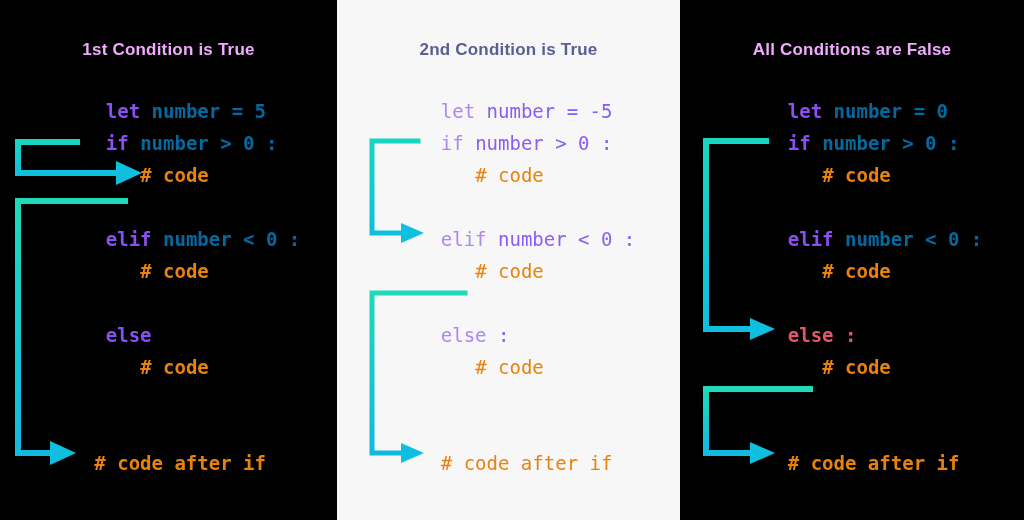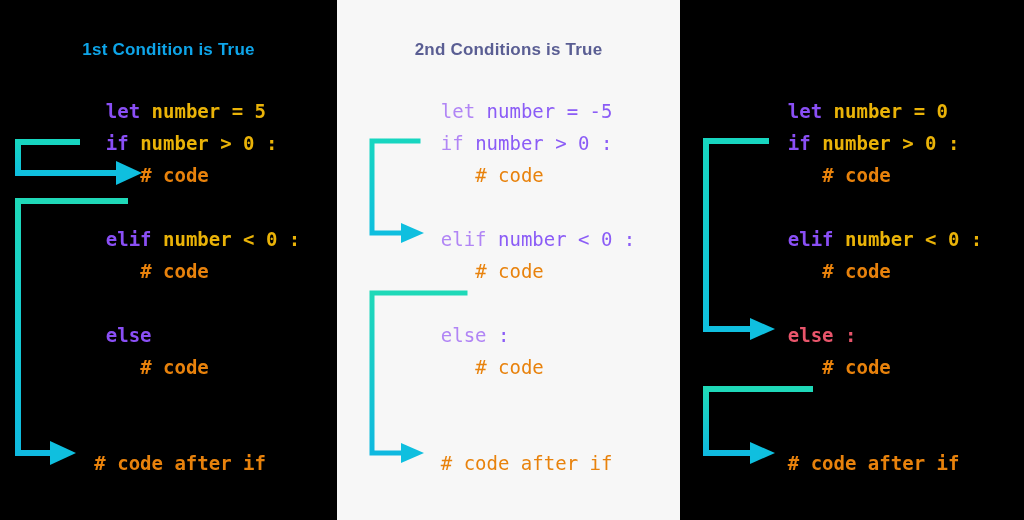--- a/index.html
+++ b/index.html
@@ -31,21 +31,21 @@
     top: 40px;
     left: 0;
     width: 100%;
     text-align: center;
     font-family: "Liberation Sans", sans-serif;
     font-weight: bold;
     font-size: 17px;
     letter-spacing: 0.2px;
     white-space: nowrap;
   }
-  #panel-1 .panel-title, #panel-3 .panel-title { color: #0ea5e9; }
+  #panel-1 .panel-title, #panel-3 .panel-title { color: #f0abfc; }
   #panel-2 .panel-title { color: #5a5e93; }
 
   .code {
     position: absolute;
     left: 0;
     top: 0;
     width: 100%;
     font-family: "DejaVu Sans Mono", "Liberation Mono", monospace;
     font-size: 19px;
     line-height: 32px;
@@ -56,21 +56,21 @@
     white-space: pre;
     height: 32px;
     line-height: 32px;
   }
   
   .dark .line { font-weight: bold; }
   .light .line { font-weight: normal; }
 
   .kw      { color: #8a4ff5; }
   .kw-lite { color: #b185f5; }
-  .plain   { color: #eab308; }
+  .plain   { color: #0369a1; }
   .plain-lite { color: #8b5cf6; }
   .cmt     { color: #e8820c; }
   .cmt-lite{ color: #e8820c; }
   .hl-else { color: #e8556b; }
 
   svg.arrows {
     position: absolute;
     left: 0;
     top: 0;
     width: 100%;
@@ -108,21 +108,21 @@
       <g>
         <path d="M 125 201 L 18 201 L 18 453 L 55 453" fill="none" stroke="url(#g1b)" stroke-width="6" stroke-linecap="square"></path>
         <polygon points="50,441 76,453 50,465" fill="#0fbfdf"></polygon>
       </g>
     </svg>
 
     <div class="code"><div class="line" style="top: 95px; left: 105.8px;"><span class="kw">let</span><span class="plain"> number = 5</span></div><div class="line" style="top: 127px; left: 105.8px;"><span class="kw">if</span><span class="plain"> number &gt; 0 :</span></div><div class="line" style="top: 159px; left: 140.15px;"><span class="cmt"># code</span></div><div class="line" style="top: 223px; left: 105.8px;"><span class="kw">elif</span><span class="plain"> number &lt; 0 :</span></div><div class="line" style="top: 255px; left: 140.15px;"><span class="cmt"># code</span></div><div class="line" style="top: 319px; left: 105.8px;"><span class="kw">else</span></div><div class="line" style="top: 351px; left: 140.15px;"><span class="cmt"># code</span></div><div class="line" style="top: 447px; left: 94.35px;"><span class="cmt"># code after if</span></div></div>
   </div>
 
   <div class="panel light" id="panel-2">
-    <div class="panel-title">2nd Conditions is True</div>
+    <div class="panel-title">2nd Condition is True</div>
 
     <svg class="arrows" viewBox="0 0 343 520">
       <defs>
         <linearGradient id="g2a" x1="0" y1="0" x2="0" y2="1">
           <stop offset="0" stop-color="#17d6c0"></stop>
           <stop offset="1" stop-color="#0fbfdf"></stop>
         </linearGradient>
         <linearGradient id="g2b" x1="0" y1="0" x2="0" y2="1">
           <stop offset="0" stop-color="#1fd9b8"></stop>
           <stop offset="1" stop-color="#0fb9e0"></stop>
@@ -137,20 +137,21 @@
       <g>
         <path d="M 128 293 L 35 293 L 35 453 L 68 453" fill="none" stroke="url(#g2b)" stroke-width="5" stroke-linecap="square"></path>
         <polygon points="64,443 87,453 64,463" fill="#0fbfdf"></polygon>
       </g>
     </svg>
 
     <div class="code"><div class="line" style="top: 95px; left: 103.8px;"><span class="kw-lite">let</span><span class="plain-lite"> number = -5</span></div><div class="line" style="top: 127px; left: 103.8px;"><span class="kw-lite">if</span><span class="plain-lite"> number &gt; 0 :</span></div><div class="line" style="top: 159px; left: 138.15px;"><span class="cmt-lite"># code</span></div><div class="line" style="top: 223px; left: 103.8px;"><span class="kw-lite">elif</span><span class="plain-lite"> number &lt; 0 :</span></div><div class="line" style="top: 255px; left: 138.15px;"><span class="cmt-lite"># code</span></div><div class="line" style="top: 319px; left: 103.8px;"><span class="kw-lite">else</span><span class="plain-lite"> :</span></div><div class="line" style="top: 351px; left: 138.15px;"><span class="cmt-lite"># code</span></div><div class="line" style="top: 447px; left: 103.8px;"><span class="cmt-lite"># code after if</span></div></div>
   </div>
 
   <div class="panel dark" id="panel-3">
+    <div class="panel-title">All Conditions are False</div>
 
     <svg class="arrows" viewBox="0 0 344 520">
       <defs>
         <linearGradient id="g3a" x1="0" y1="0" x2="0" y2="1">
           <stop offset="0" stop-color="#17d6c0"></stop>
           <stop offset="1" stop-color="#0fbfdf"></stop>
         </linearGradient>
         <linearGradient id="g3b" x1="0" y1="0" x2="0" y2="1">
           <stop offset="0" stop-color="#1fd9b8"></stop>
           <stop offset="1" stop-color="#0fb9e0"></stop>

